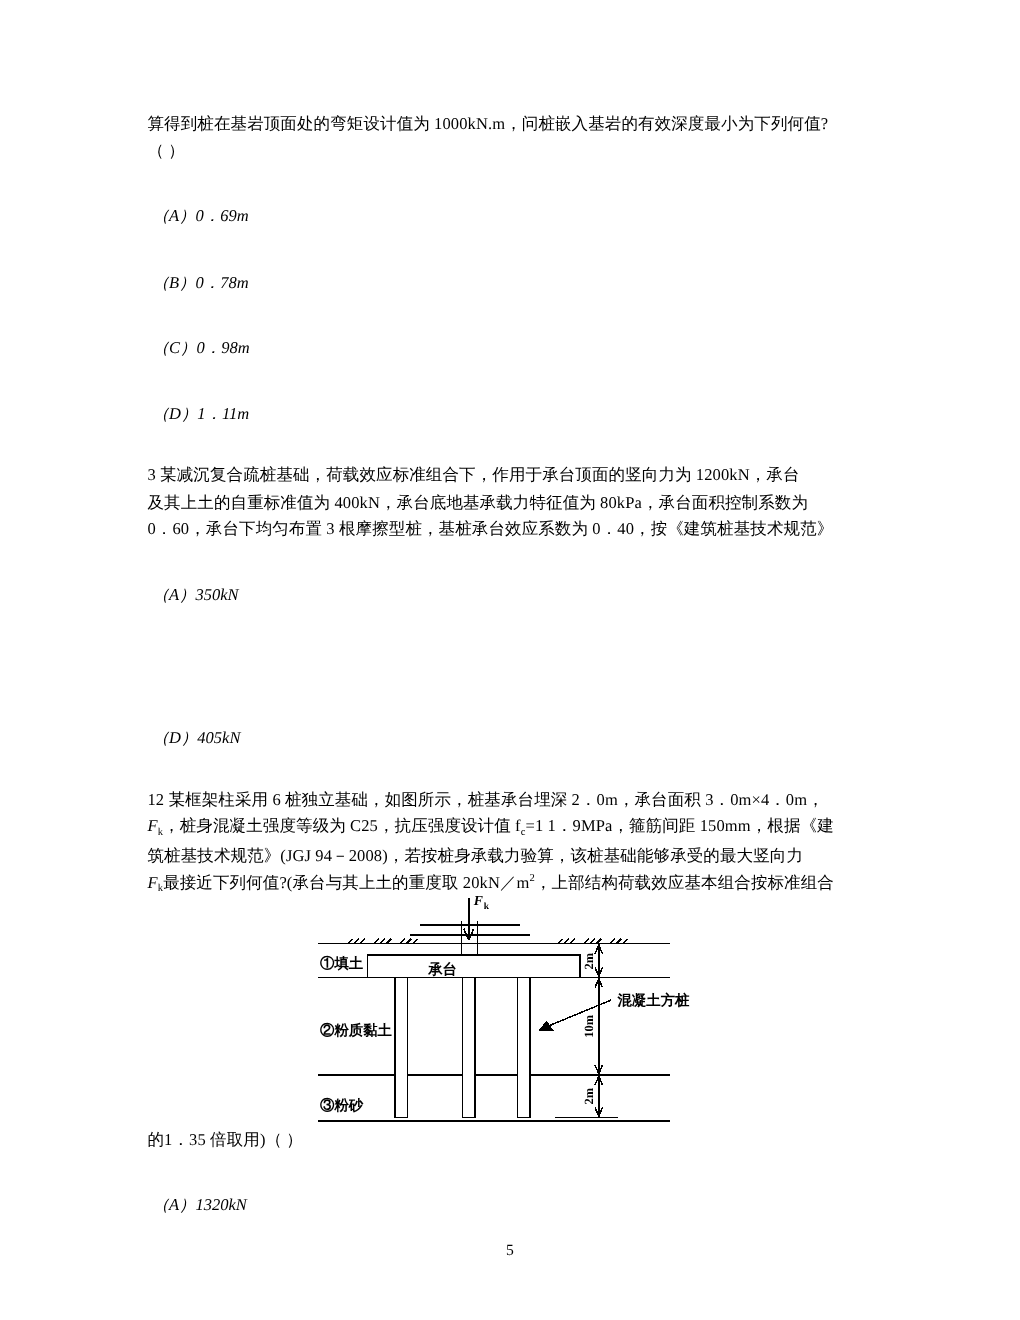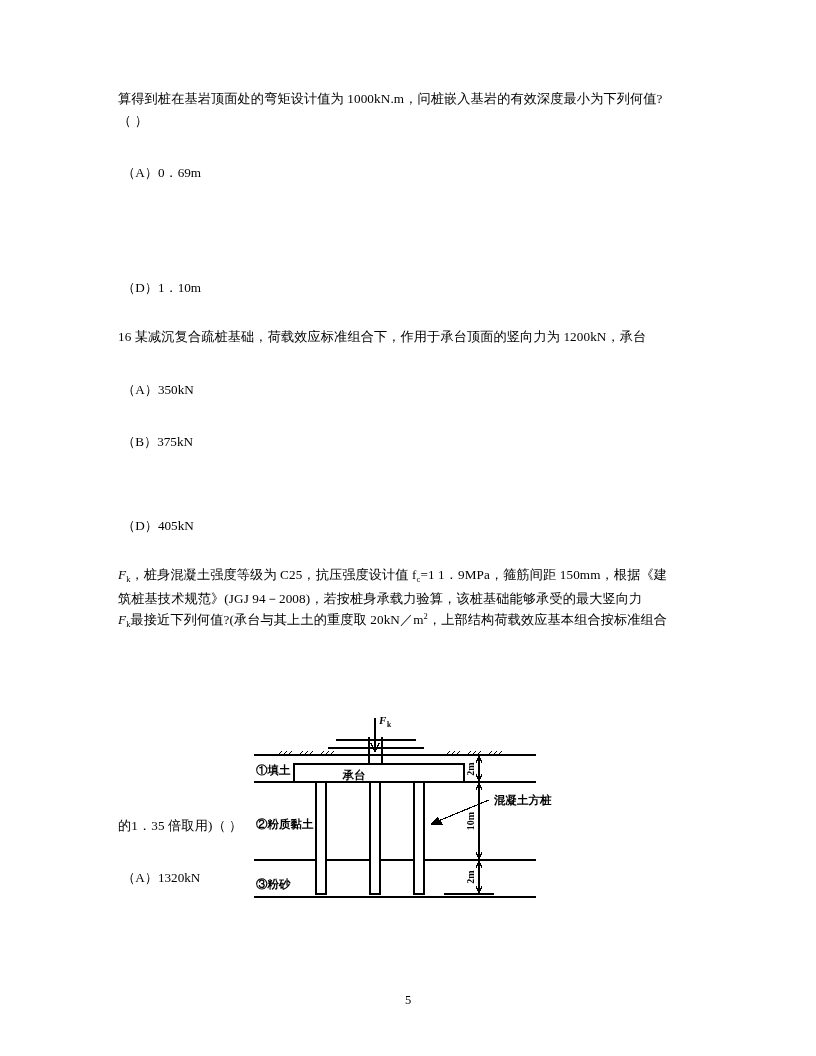--- a/index.html
+++ b/index.html
@@ -41,20 +41,21 @@
 
   .q-block {
     margin: 0 0 0 0;
   }
 
   .opt {
     font-size: 13.2px;
     line-height: 21.5px;
     margin: 0;
     padding-left: 4px;
+    font-style: italic;
   }
 
   
   .gap-opt { height: 31px; }
 
   sub {
     font-size: 8.5px;
     vertical-align: baseline;
     position: relative;
     top: 3px;
@@ -96,41 +97,45 @@
 <div id="page">
 
   <div class="content">
 
     <div class="q-block">
       <p class="para">算得到桩在基岩顶面处的弯矩设计值为 1000kN.m，问桩嵌入基岩的有效深度最小为下列何值?</p>
       <p class="para">（    ）</p>
       <div class="gap-opt"></div>
       <p class="opt">（A）0．69m</p>
       <div class="gap-opt"></div>
-      <div class="gap-opt"></div>
-      <div class="gap-opt"></div>
-      <p class="opt">（D）1．10m</p>
+      <p class="opt">（B）0．78m</p>
+      <div class="gap-opt"></div>
+      <p class="opt">（C）0．98m</p>
+      <div class="gap-opt"></div>
+      <p class="opt">（D）1．11m</p>
     </div>
 
     <div style="height:28px"></div>
 
     <div class="q-block">
-      <p class="para">16   某减沉复合疏桩基础，荷载效应标准组合下，作用于承台顶面的竖向力为 1200kN，承台</p>
+      <p class="para">3   某减沉复合疏桩基础，荷载效应标准组合下，作用于承台顶面的竖向力为 1200kN，承台</p>
+      <p class="para">及其上土的自重标准值为 400kN，承台底地基承载力特征值为 80kPa，承台面积控制系数为</p>
+      <p class="para">0．60，承台下均匀布置 3 根摩擦型桩，基桩承台效应系数为 0．40，按《建筑桩基技术规范》</p>
       <div class="gap-opt"></div>
       <p class="opt">（A）350kN</p>
       <div class="gap-opt"></div>
-      <p class="opt">（B）375kN</p>
       <div class="gap-opt"></div>
       <div class="gap-opt"></div>
       <p class="opt">（D）405kN</p>
     </div>
 
     <div style="height:28px"></div>
 
     <div class="q-block">
+      <p class="para">12 某框架柱采用 6 桩独立基础，如图所示，桩基承台埋深 2．0m，承台面积 3．0m×4．0m，</p>
       <p class="para"><span class="ital">F</span><sub>k</sub><span>，桩身混凝土强度等级为 C25，抗压强度设计值 f</span><sub>c</sub><span>=1 1．9MPa，箍筋间距 150mm，根据《建</span></p>
       <p class="para">筑桩基技术规范》(JGJ 94－2008)，若按桩身承载力验算，该桩基础能够承受的最大竖向力</p>
       <p class="para"><span class="ital">F</span><sub>k</sub><span>最接近下列何值?(承台与其上土的重度取 20kN／m</span><sup>2</sup><span>，上部结构荷载效应基本组合按标准组合</span></p>
 
       <div style="height:182px"></div>
 
       <p class="para">的1．35 倍取用)（ ）</p>
       <div class="gap-opt"></div>
       <p class="opt">（A）1320kN</p>
     </div>

